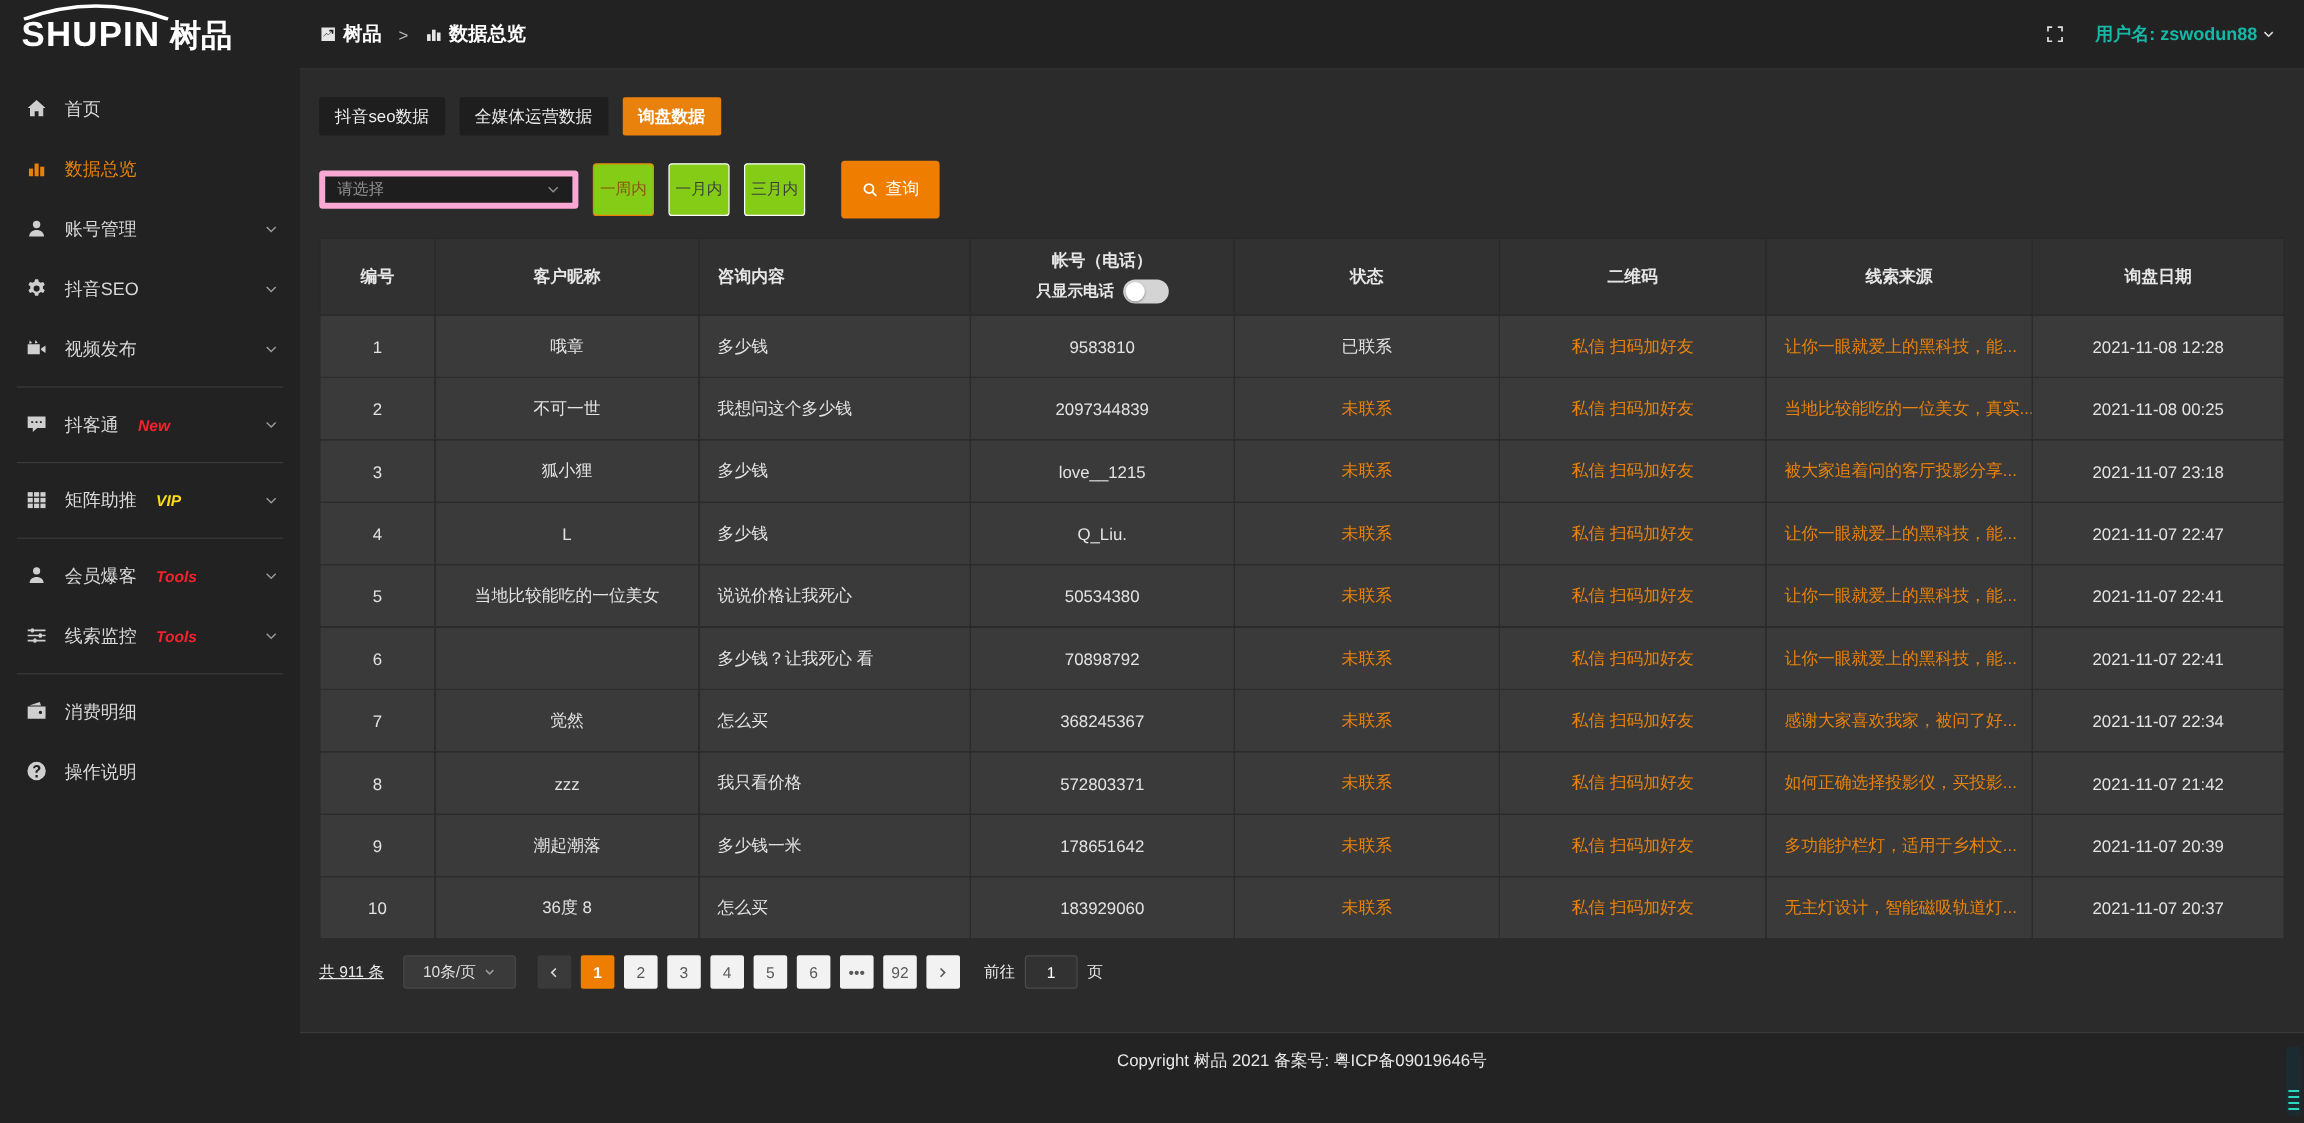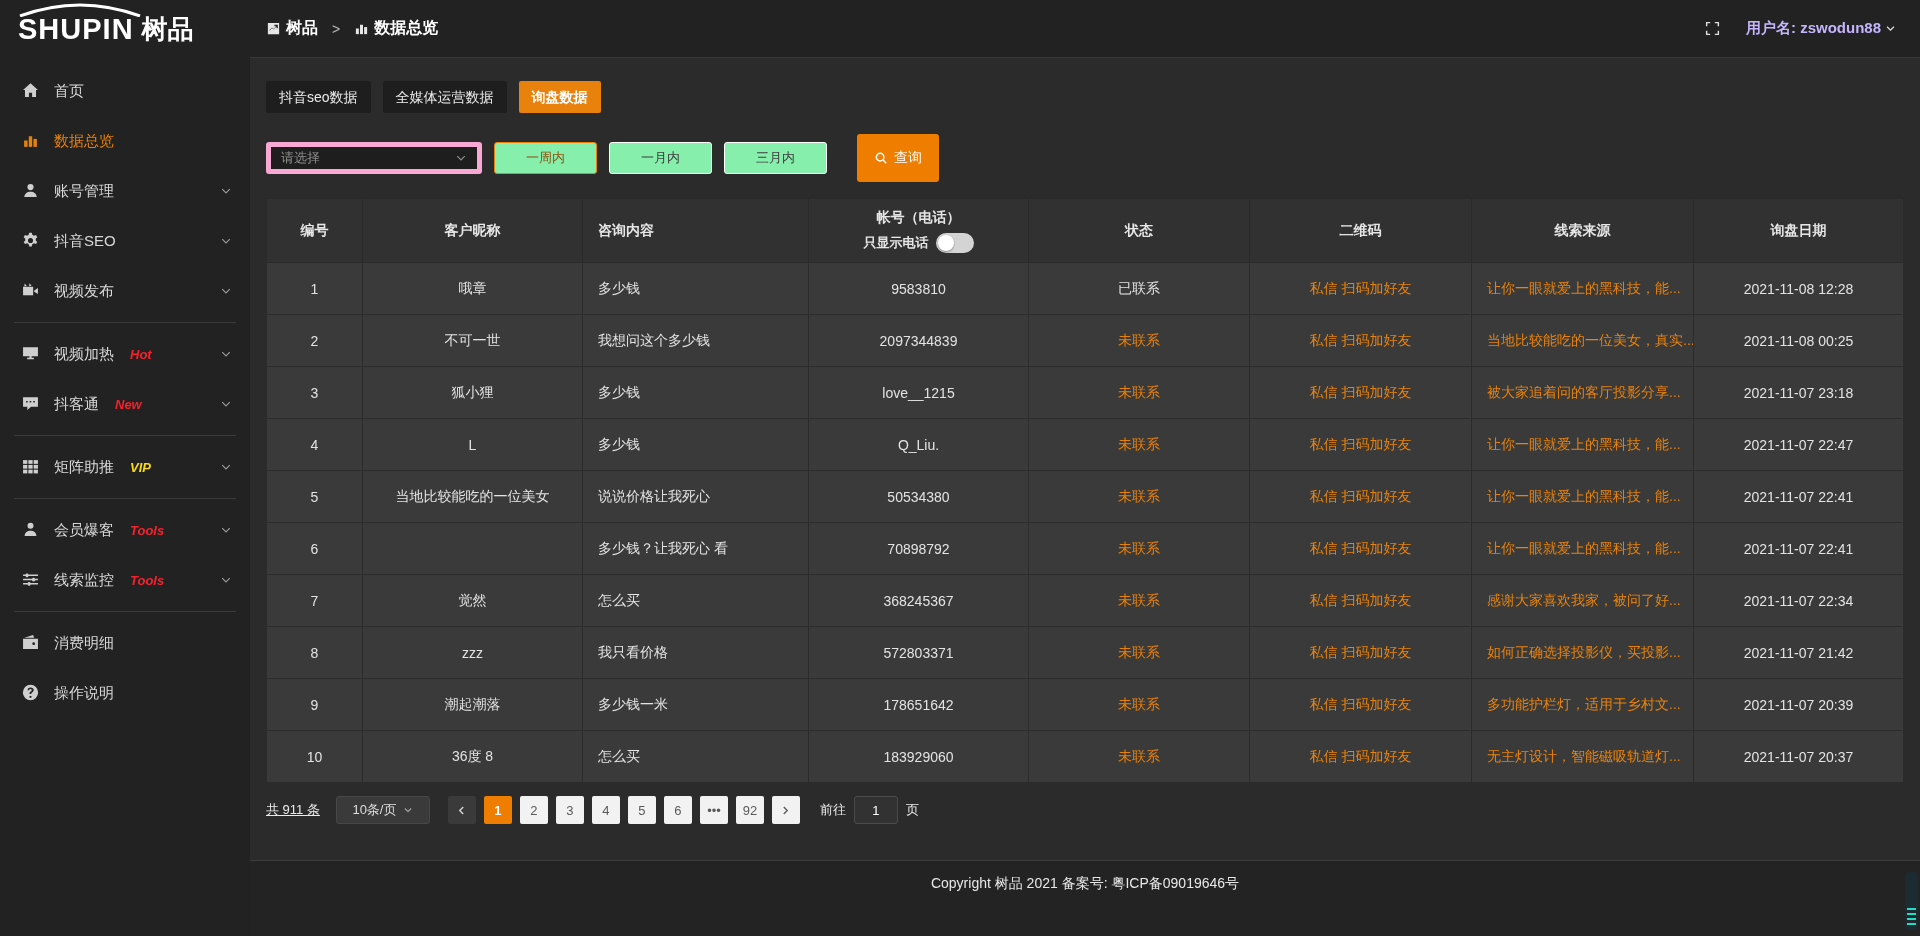--- a/index.html
+++ b/index.html
@@ -29,36 +29,36 @@
   
   .topbar { position:absolute; left:250px; right:0; top:0; height:58px; background:#222222;
             border-bottom:1px solid #383838; display:flex; align-items:center; padding:0 24px 0 16px; z-index:1; }
   .crumb { display:flex; align-items:center; font-size:16px; font-weight:bold; color:#fff; }
   .crumb .icon { display:inline-flex; margin-right:5px; color:#e6e6e6; }
   .crumb .icon svg { width:15px; height:15px; fill:currentColor; }
   .crumb-sep { color:#bdbdbd; margin:0 14px; font-size:14px; font-weight:normal; }
   .topbar-right { margin-left:auto; display:flex; align-items:center; }
   .fs-btn { display:inline-flex; color:#e0e0e0; margin-right:26px; cursor:pointer; }
   .fs-btn svg { width:15px; height:15px; fill:currentColor; }
-  .user { font-size:15px; font-weight:bold; color:#c4b5fd; cursor:pointer; display:flex; align-items:center; }
+  .user { font-size:15px; font-weight:bold; color:#14b8a6; cursor:pointer; display:flex; align-items:center; }
   .user .chev { display:inline-flex; margin-left:4px; color:#e0e0e0; }
   .user .chev svg { width:11px; height:11px; }
   
   .main { position:absolute; left:250px; right:0; top:59px; bottom:0; background:#2b2b2b; padding:0 16px; }
   .tabs { margin-top:22px; display:flex; }
   .tab { height:32px; line-height:32px; padding:0 13px; background:#1e1e1e; color:#ececec;
          font-size:14px; margin-right:12px; border-radius:2px; cursor:pointer; border:none; }
   .tab.active { background:#e8820c; color:#fff; font-weight:bold; }
   .filters { margin-top:21px; display:flex; align-items:center; }
   .select { width:216px; height:32px; background:#1e1e1e; border:5px solid #f9a8d4; border-radius:3px;
             color:#8f8f8f; font-size:13px; display:flex; align-items:center; padding:8px 10px; cursor:pointer; }
   .select .chev { margin-left:auto; display:inline-flex; color:#8f8f8f; }
   .select .chev svg { width:12px; height:12px; }
   .period-group { display:flex; margin-left:12px; }
-  .pbtn { height:32px; padding:0 31px; background:#86efac; border:1px solid #ffffff; border-radius:3px;
+  .pbtn { height:44px; padding:0 5px; background:#84cc16; border:1px solid #ffffff; border-radius:3px;
           color:#3c3c3c; font-size:13px; margin-right:12px; cursor:pointer; }
   .pbtn.sel { border-color:#e8820c; color:#8a5410; }
   .search-btn { height:48px; padding:0 17px; margin-left:18px; background:#ee7d00; border:none; border-radius:3px;
                 color:#fff; font-size:14px; cursor:pointer; display:flex; align-items:center; }
   .search-btn .icon { display:inline-flex; margin-right:6px; color:#fff; }
   .search-btn .icon svg { width:14px; height:14px; }
   
   table { width:100%; border-collapse:collapse; table-layout:fixed; margin-top:16px; }
   th { background:#313131; height:64px; font-size:14px; font-weight:bold; color:#e6e6e6;
        border:1px solid #2a2a2a; text-align:center; }
@@ -164,34 +164,20 @@
           </svg>
         </span>
         <span class="label">视频发布</span>
         <span class="chev">
           <svg viewBox="0 0 16 16" fill="none" stroke="currentColor" stroke-width="1.6">
             <path d="M3 5.5l5 5 5-5"></path>
           </svg>
         </span>
       </div>
       <div class="menu-divider"></div>
-      <div class="side-item">
-        <span class="icon">
-          <svg viewBox="0 0 16 16">
-            <path d="M1 2h14v8.5H9V12h2.2v1.5H4.8V12H7v-1.5H1z"></path>
-          </svg>
-        </span>
-        <span class="label">视频加热</span>
-        <span class="badge red">Hot</span>
-        <span class="chev">
-          <svg viewBox="0 0 16 16" fill="none" stroke="currentColor" stroke-width="1.6">
-            <path d="M3 5.5l5 5 5-5"></path>
-          </svg>
-        </span>
-      </div>
       <div class="side-item">
         <span class="icon">
           <svg viewBox="0 0 16 16">
             <path fill-rule="evenodd" d="M1 2h14v9H8.5L5 14.2V11H1zM3.8 5.6h1.5v1.5H3.8zm3.4 0h1.5v1.5H7.2zm3.4 0h1.5v1.5h-1.5z"></path>
           </svg>
         </span>
         <span class="label">抖客通</span>
         <span class="badge red">New</span>
         <span class="chev">
           <svg viewBox="0 0 16 16" fill="none" stroke="currentColor" stroke-width="1.6">

